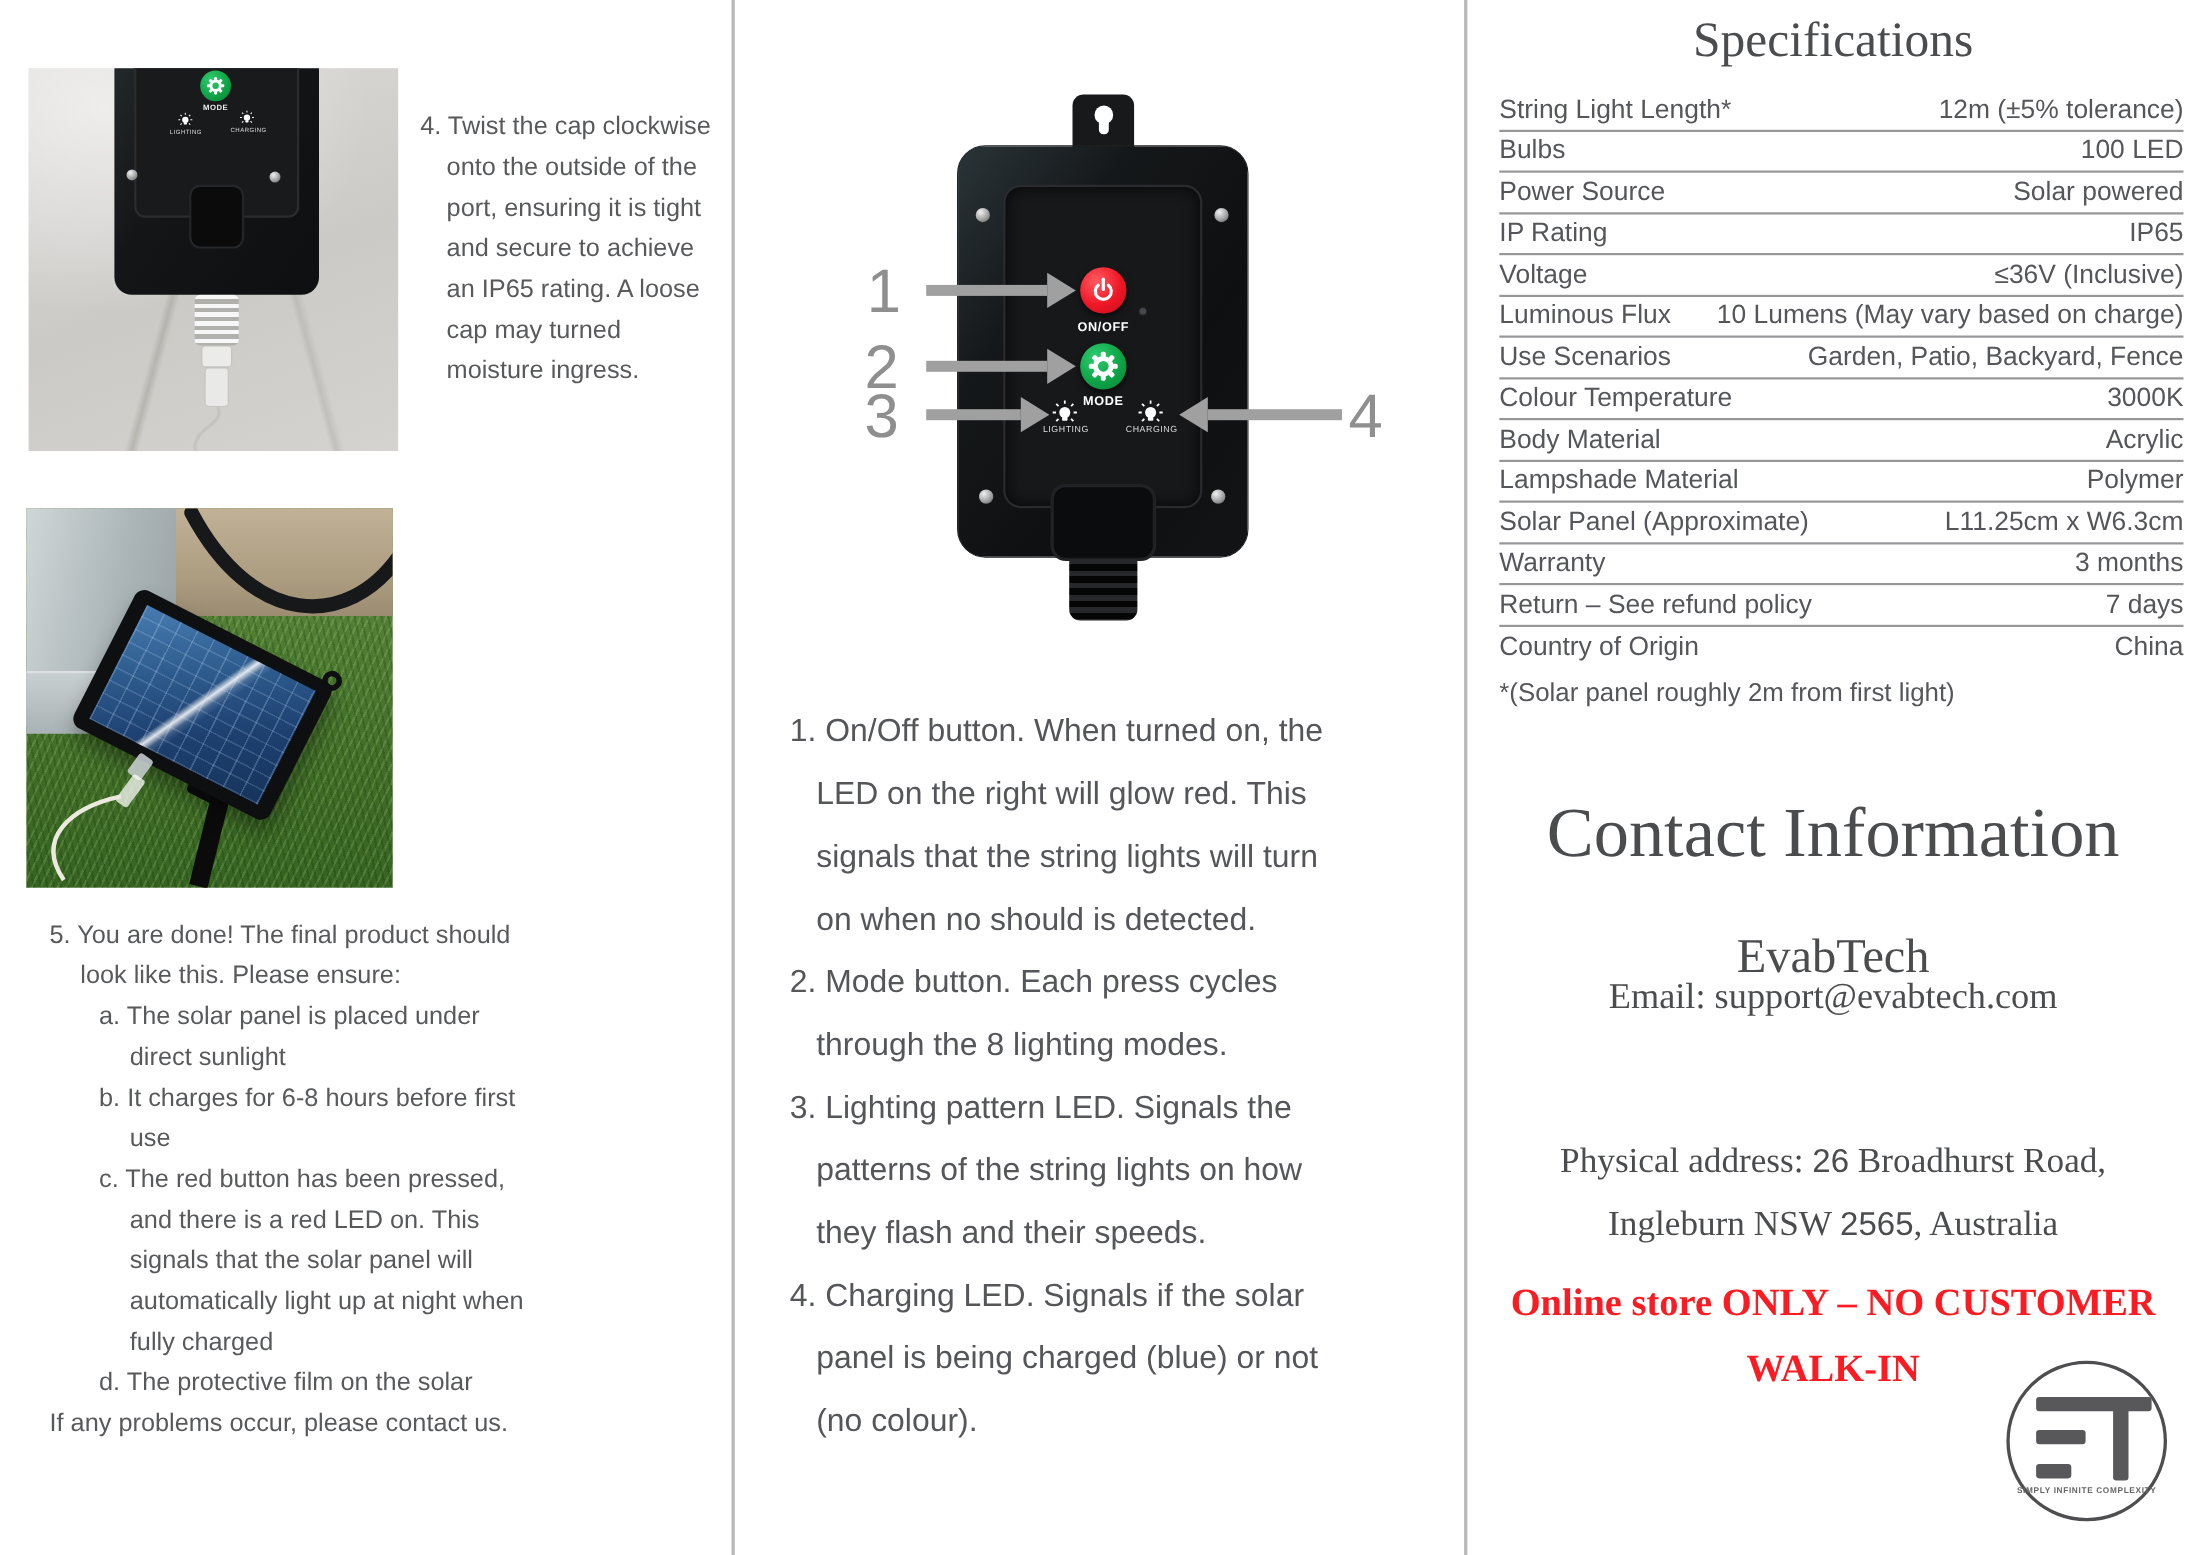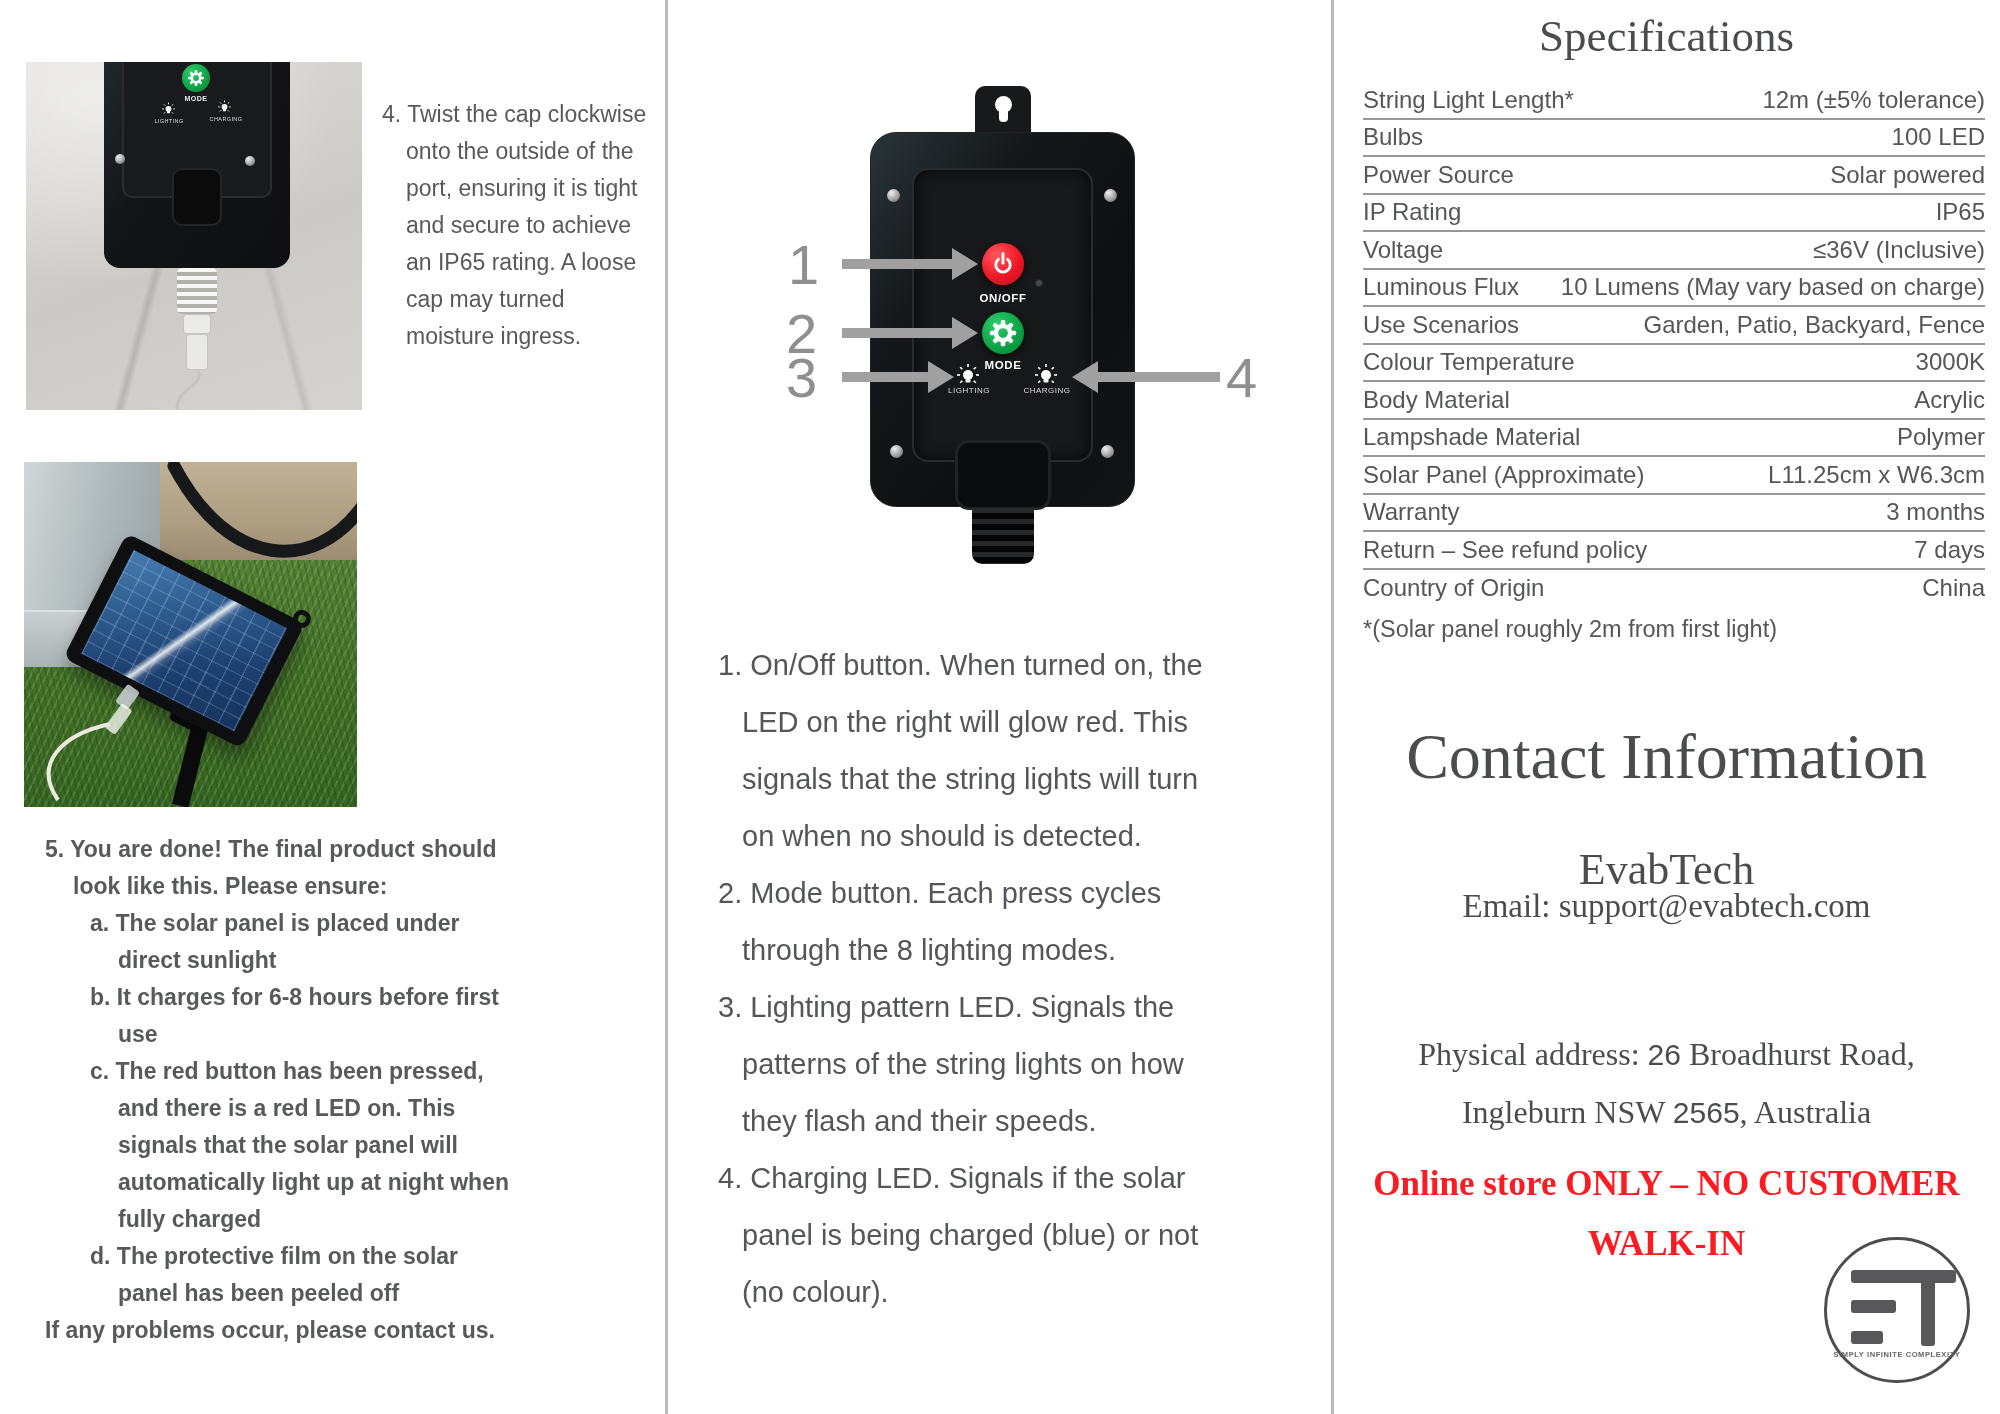--- a/index.html
+++ b/index.html
@@ -17,21 +17,21 @@
       linear-gradient(75deg, transparent 64%, rgba(170,166,158,.4) 65.2%, transparent 67%),
       linear-gradient(160deg,#dcdbd8,#cbcac7 55%,#d4d3d0);}
   .photo2{left:24px;top:462px;width:333px;height:345px;
     background:
       repeating-linear-gradient(78deg, rgba(16,50,8,.22) 0 2px, transparent 2px 6px),
       repeating-linear-gradient(-64deg, rgba(214,238,150,.16) 0 2px, transparent 2px 7px),
       linear-gradient(180deg,#6c8f4a 0%,#4f7d33 35%,#3f6d27 70%,#356322 100%);}
 
   .step-block{position:absolute;font-size:23px;line-height:37px;color:#58595b;}
   .step4{left:382px;top:96px;width:290px;}
-  .step5{left:45px;top:831px;width:520px;font-weight:bold;}
+  .step5{left:45px;top:831px;width:520px;}
   .step-block .line{height:37px;white-space:nowrap;}
   .step4 .first{margin-left:0;} .step4 .cont{margin-left:24px;}
   .step5 .root{margin-left:0;} .step5 .body{margin-left:28px;}
   .step5 .sub{margin-left:45px;} .step5 .subbody{margin-left:73px;}
   .step5 .closing{margin-left:0;}
 
   
   .p1-body{position:absolute;left:78px;top:-14px;width:186px;height:220px;border-radius:16px;
            background:linear-gradient(125deg,#23292c,#141517 40%,#0e0f10);}
   .p1-panel{position:absolute;left:96px;top:-14px;width:150px;height:150px;border-radius:10px;
@@ -245,21 +245,20 @@
     <div class="line sub">a. The solar panel is placed under</div>
     <div class="line subbody">direct sunlight</div>
     <div class="line sub">b. It charges for 6-8 hours before first</div>
     <div class="line subbody">use</div>
     <div class="line sub">c. The red button has been pressed,</div>
     <div class="line subbody">and there is a red LED on. This</div>
     <div class="line subbody">signals that the solar panel will</div>
     <div class="line subbody">automatically light up at night when</div>
     <div class="line subbody">fully charged</div>
     <div class="line sub">d. The protective film on the solar</div>
-    <div class="line subbody">panel has been peeled off</div>
     <div class="line closing">If any problems occur, please contact us.</div>
   </div>
 
 <div class="devfig">
   <div class="tab"></div>
   <div class="tab-hole"></div>
   <div class="tab-slot"></div>
   <div class="dev-body"></div>
   <div class="dev-reg">FC CE</div>
   <div class="dev-panel"></div>

